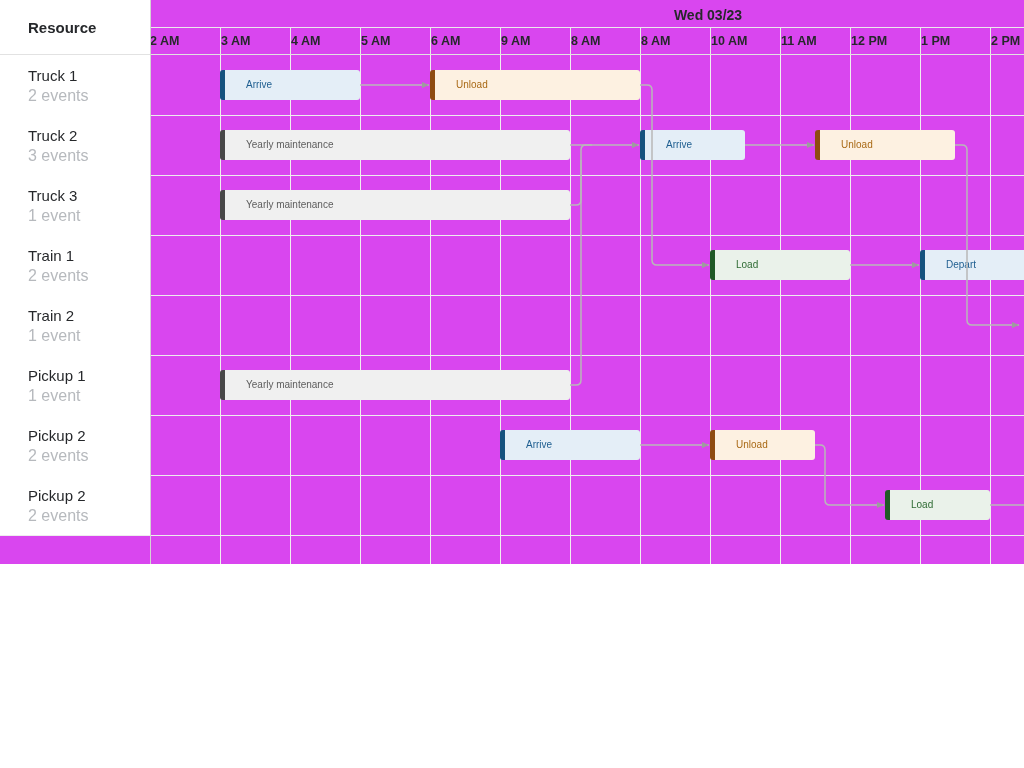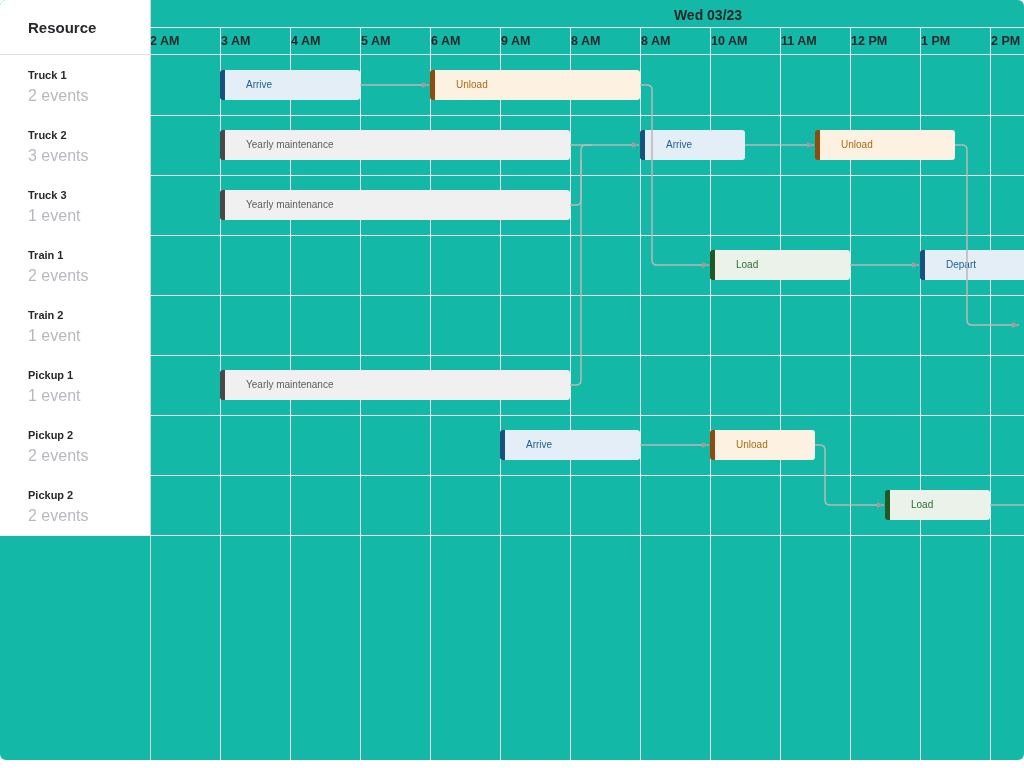--- a/index.html
+++ b/index.html
@@ -1,18 +1,18 @@
 <!DOCTYPE html>
 <html><head>
 <meta charset="utf-8">
 <style>
   * { margin:0; padding:0; box-sizing:border-box; }
   html,body { width:1024px; height:768px; background:#fff; overflow:hidden;
               font-family:"Liberation Sans", sans-serif; }
-  .scheduler { position:relative; width:1024px; height:760px; overflow:hidden; background:#14b8a6;border-radius:6px; }
+  .scheduler { position:relative; width:1024px; height:564px; overflow:hidden; background:#d946ef; }
 
   
   .col-header { position:absolute; left:0; top:0; width:150px; height:55px;
                 display:flex; align-items:center; padding-left:28px;
                 font-weight:bold; font-size:15px; color:#26282b;
                 border-bottom:1px solid #e2e2e2; background:#fff; }
   .day-row { position:absolute; left:150px; top:0; width:874px; height:28px;
              border-bottom:1px solid #ebebeb; overflow:visible; }
   .day-label { position:absolute; left:558px; top:50%; transform:translate(-50%,-46%);
                font-weight:bold; font-size:14px; color:#26282b; white-space:nowrap; }
@@ -26,21 +26,21 @@
   .grid-cols { position:absolute; left:150px; top:55px; width:874px; height:713px;
                display:flex; overflow:hidden; }
   .grid-col { flex:0 0 70px; width:70px; height:100%; border-left:1px solid #efefef; }
   .grid-col:first-child { border-left:none; }
   .row-line { position:absolute; left:0; width:1024px; height:1px; background:#ededed; }
   .splitter { position:absolute; left:150px; top:0; width:1px; height:768px; background:#d4d4d4; }
 
   
   .sidebar-rows { position:absolute; left:0; top:55px; width:150px; }
   .resource-row { height:60px; padding:11px 0 0 28px; background:#fff; }
-  .resource-name { font-size:11px; font-weight:bold; color:#26282b; line-height:19px; }
+  .resource-name { font-size:15px; font-weight:normal; color:#26282b; line-height:19px; }
   .resource-count { font-size:16px; color:#b6b9bd; line-height:15px; margin-top:3px; }
 
   
   .events-layer { position:absolute; left:0; top:0; width:1024px; height:768px; }
   .event-bar { position:absolute; height:30px; border-radius:3px; border-left:5px solid;
                font-size:10px; line-height:30px; padding-left:21px;
                white-space:nowrap; overflow:hidden; }
 
   
   #deps { position:absolute; left:0; top:0; pointer-events:none; }

